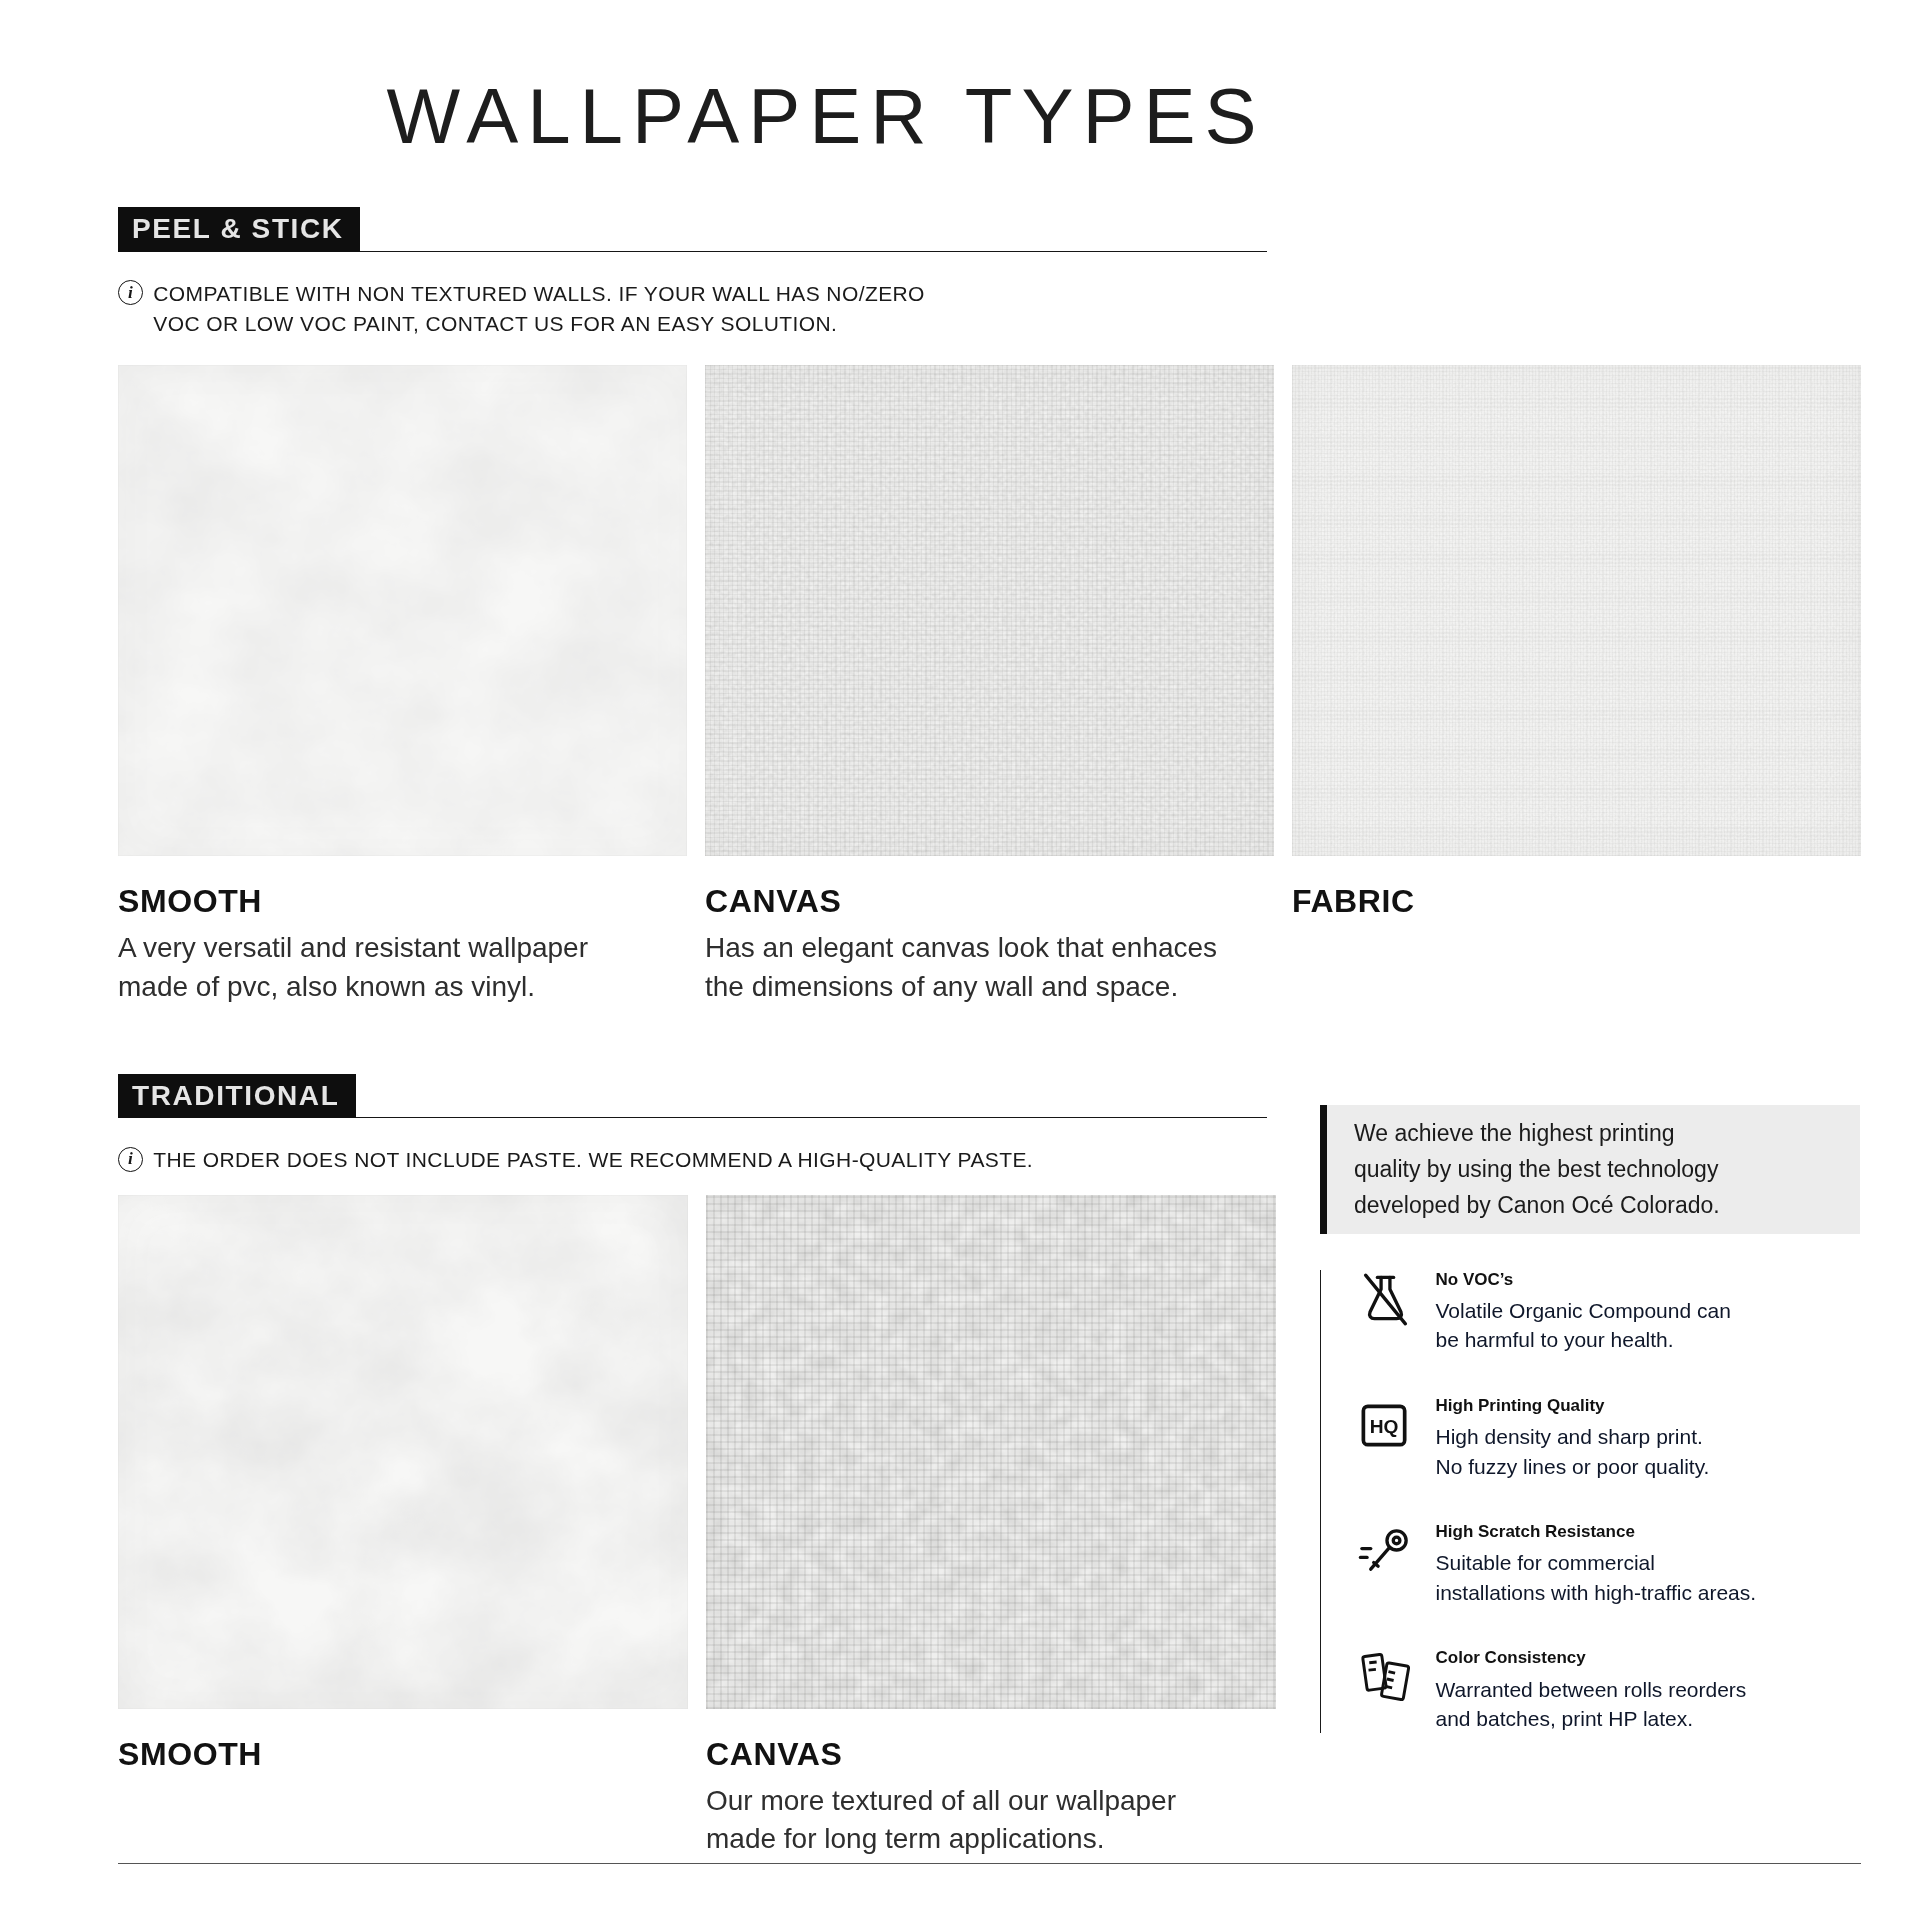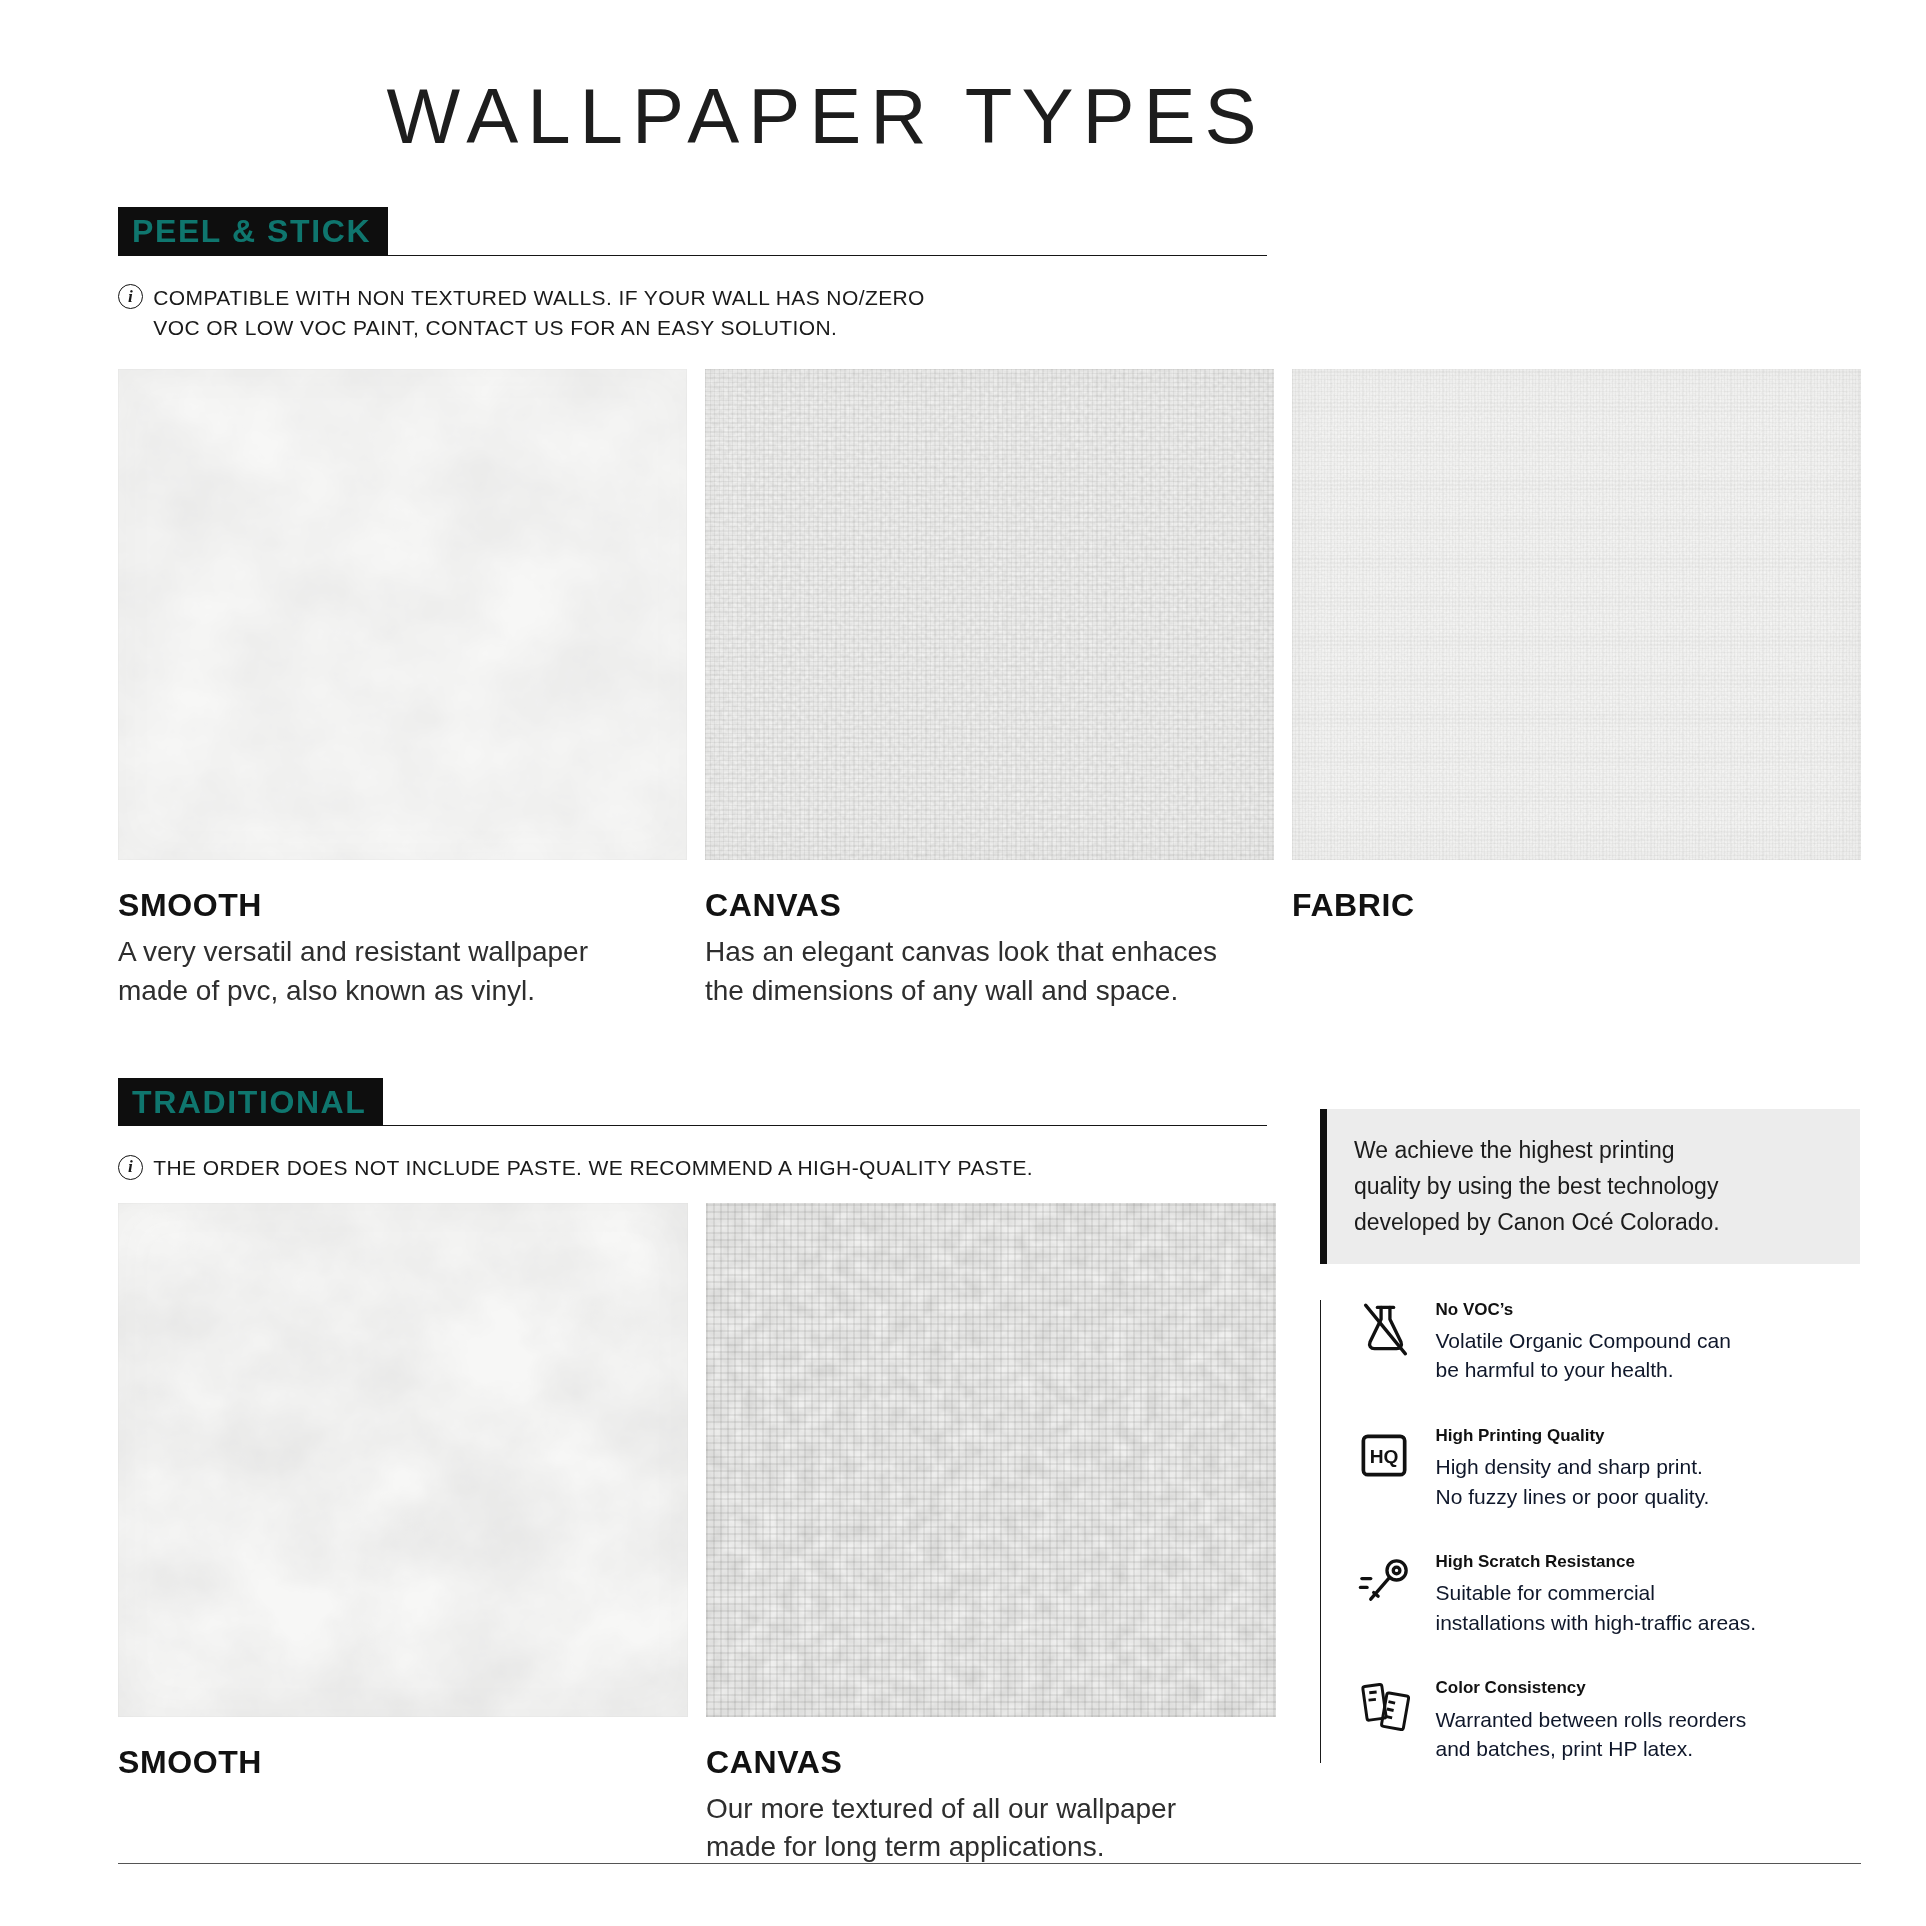--- a/index.html
+++ b/index.html
@@ -25,22 +25,22 @@
     color: #1d1d1d;
     white-space: nowrap;
   }
 
   
   .section { margin-top: 45px; }
   .section-head { display: flex; align-items: flex-end; width: 1149px; }
   .badge {
     display: inline-block;
     background: #0e0e0e;
-    color: #0f766e;
-    font-size: 32px;
+    color: #e5e5e5;
+    font-size: 28px;
     font-weight: 700;
     letter-spacing: 1.6px;
     padding: 8.3px 16.7px 8.3px 14px;
     line-height: 1;
   }
   .head-line { flex: 1; border-bottom: 1.9px solid #161616; }
 
   
   .note { display: flex; gap: 10.3px; margin-top: 27px; align-items: flex-start; }
   .info-icon {
@@ -97,21 +97,21 @@
   
   .lower { display: flex; margin-top: 67px; align-items: flex-start; }
   .left-col { width: 1158px; flex: none; }
   .left-col .section-head { width: 1149px; }
 
   .sidebar { flex: 1; margin-left: 44px; min-width: 0; }
   .quality-box {
     margin-top: 31px;
     background: #ececec;
     border-left: 7.7px solid #101010;
-    padding: 23px 27px;
+    padding: 10px 27px;
   }
   .quality-box p { margin: 0; font-size: 23px; line-height: 1.58; color: #1b1b1b; }
 
   .features { margin-top: 36px; border-left: 1.9px solid #1a1a1a; padding-left: 35px; }
   .feature { display: flex; gap: 20.5px; margin-bottom: 41px; }
   .feature:last-child { margin-bottom: 0; }
   .f-icon { flex: none; width: 59px; height: 59px; }
   .f-icon svg { width: 100%; height: 100%; display: block; }
   .f-title { font-size: 17px; font-weight: 700; color: #111; }
   .f-desc { margin: 6.4px 0 0 0; font-size: 21px; line-height: 1.4; color: #0f172a; }

